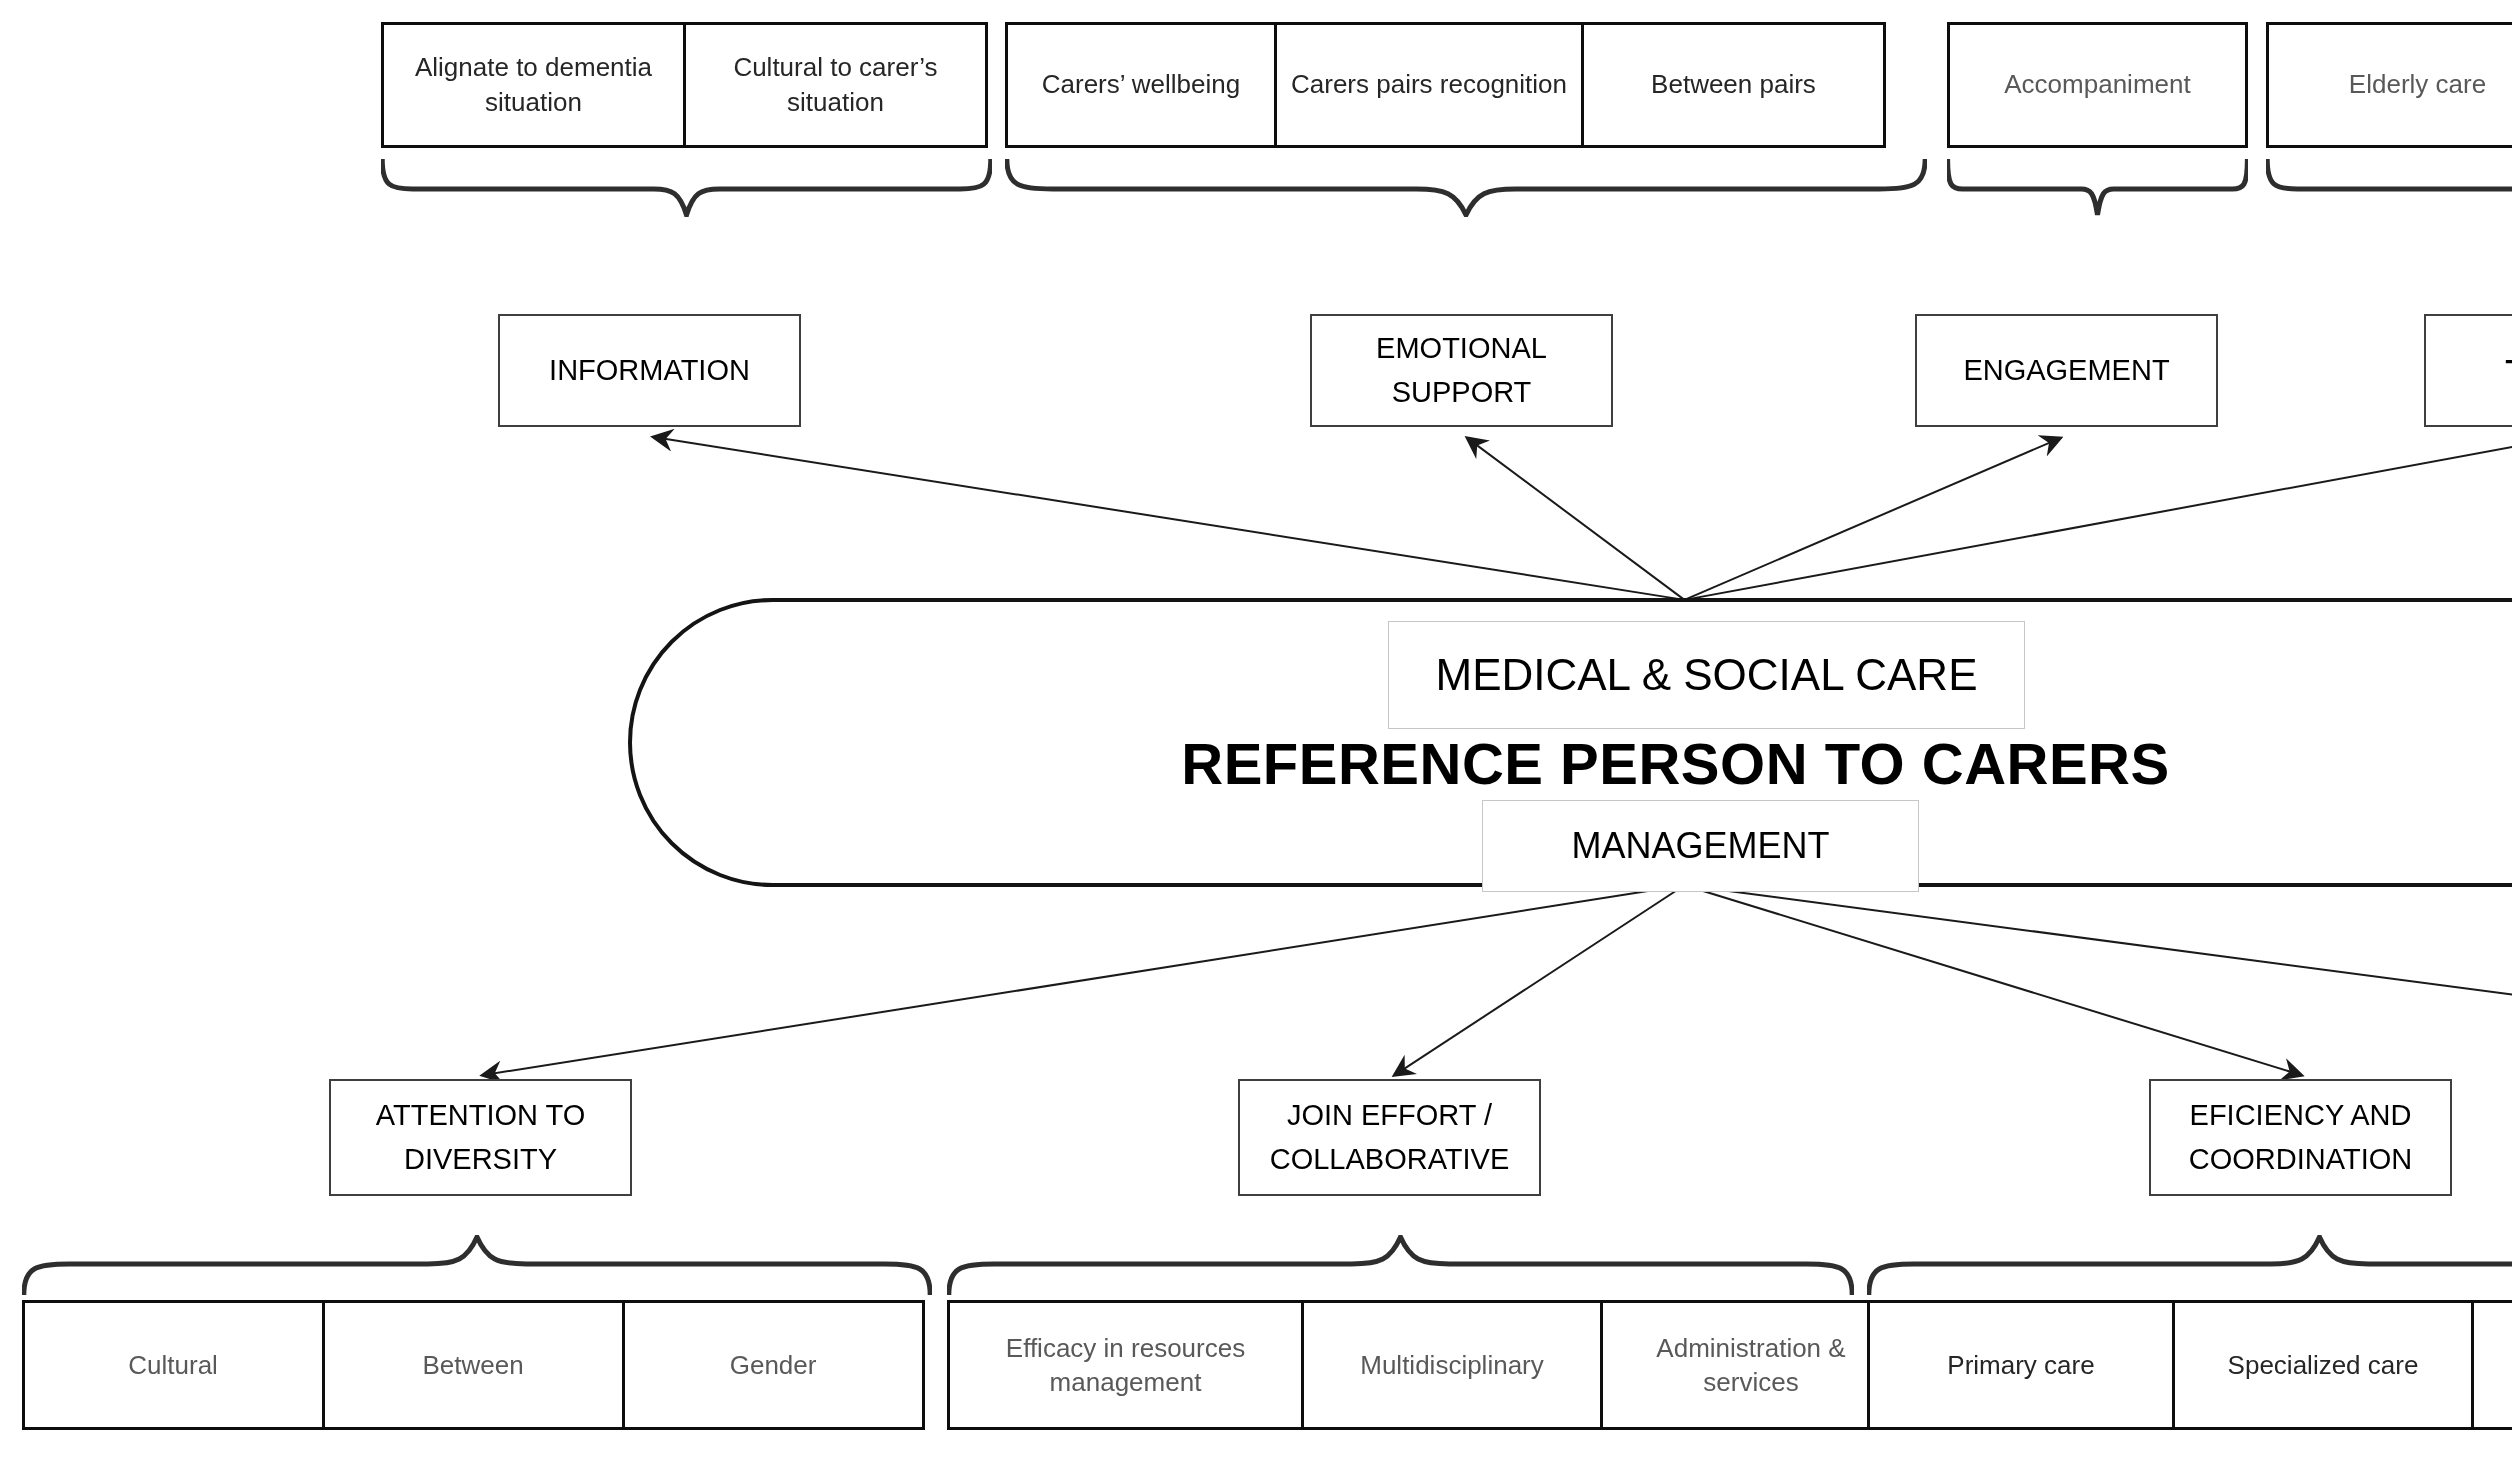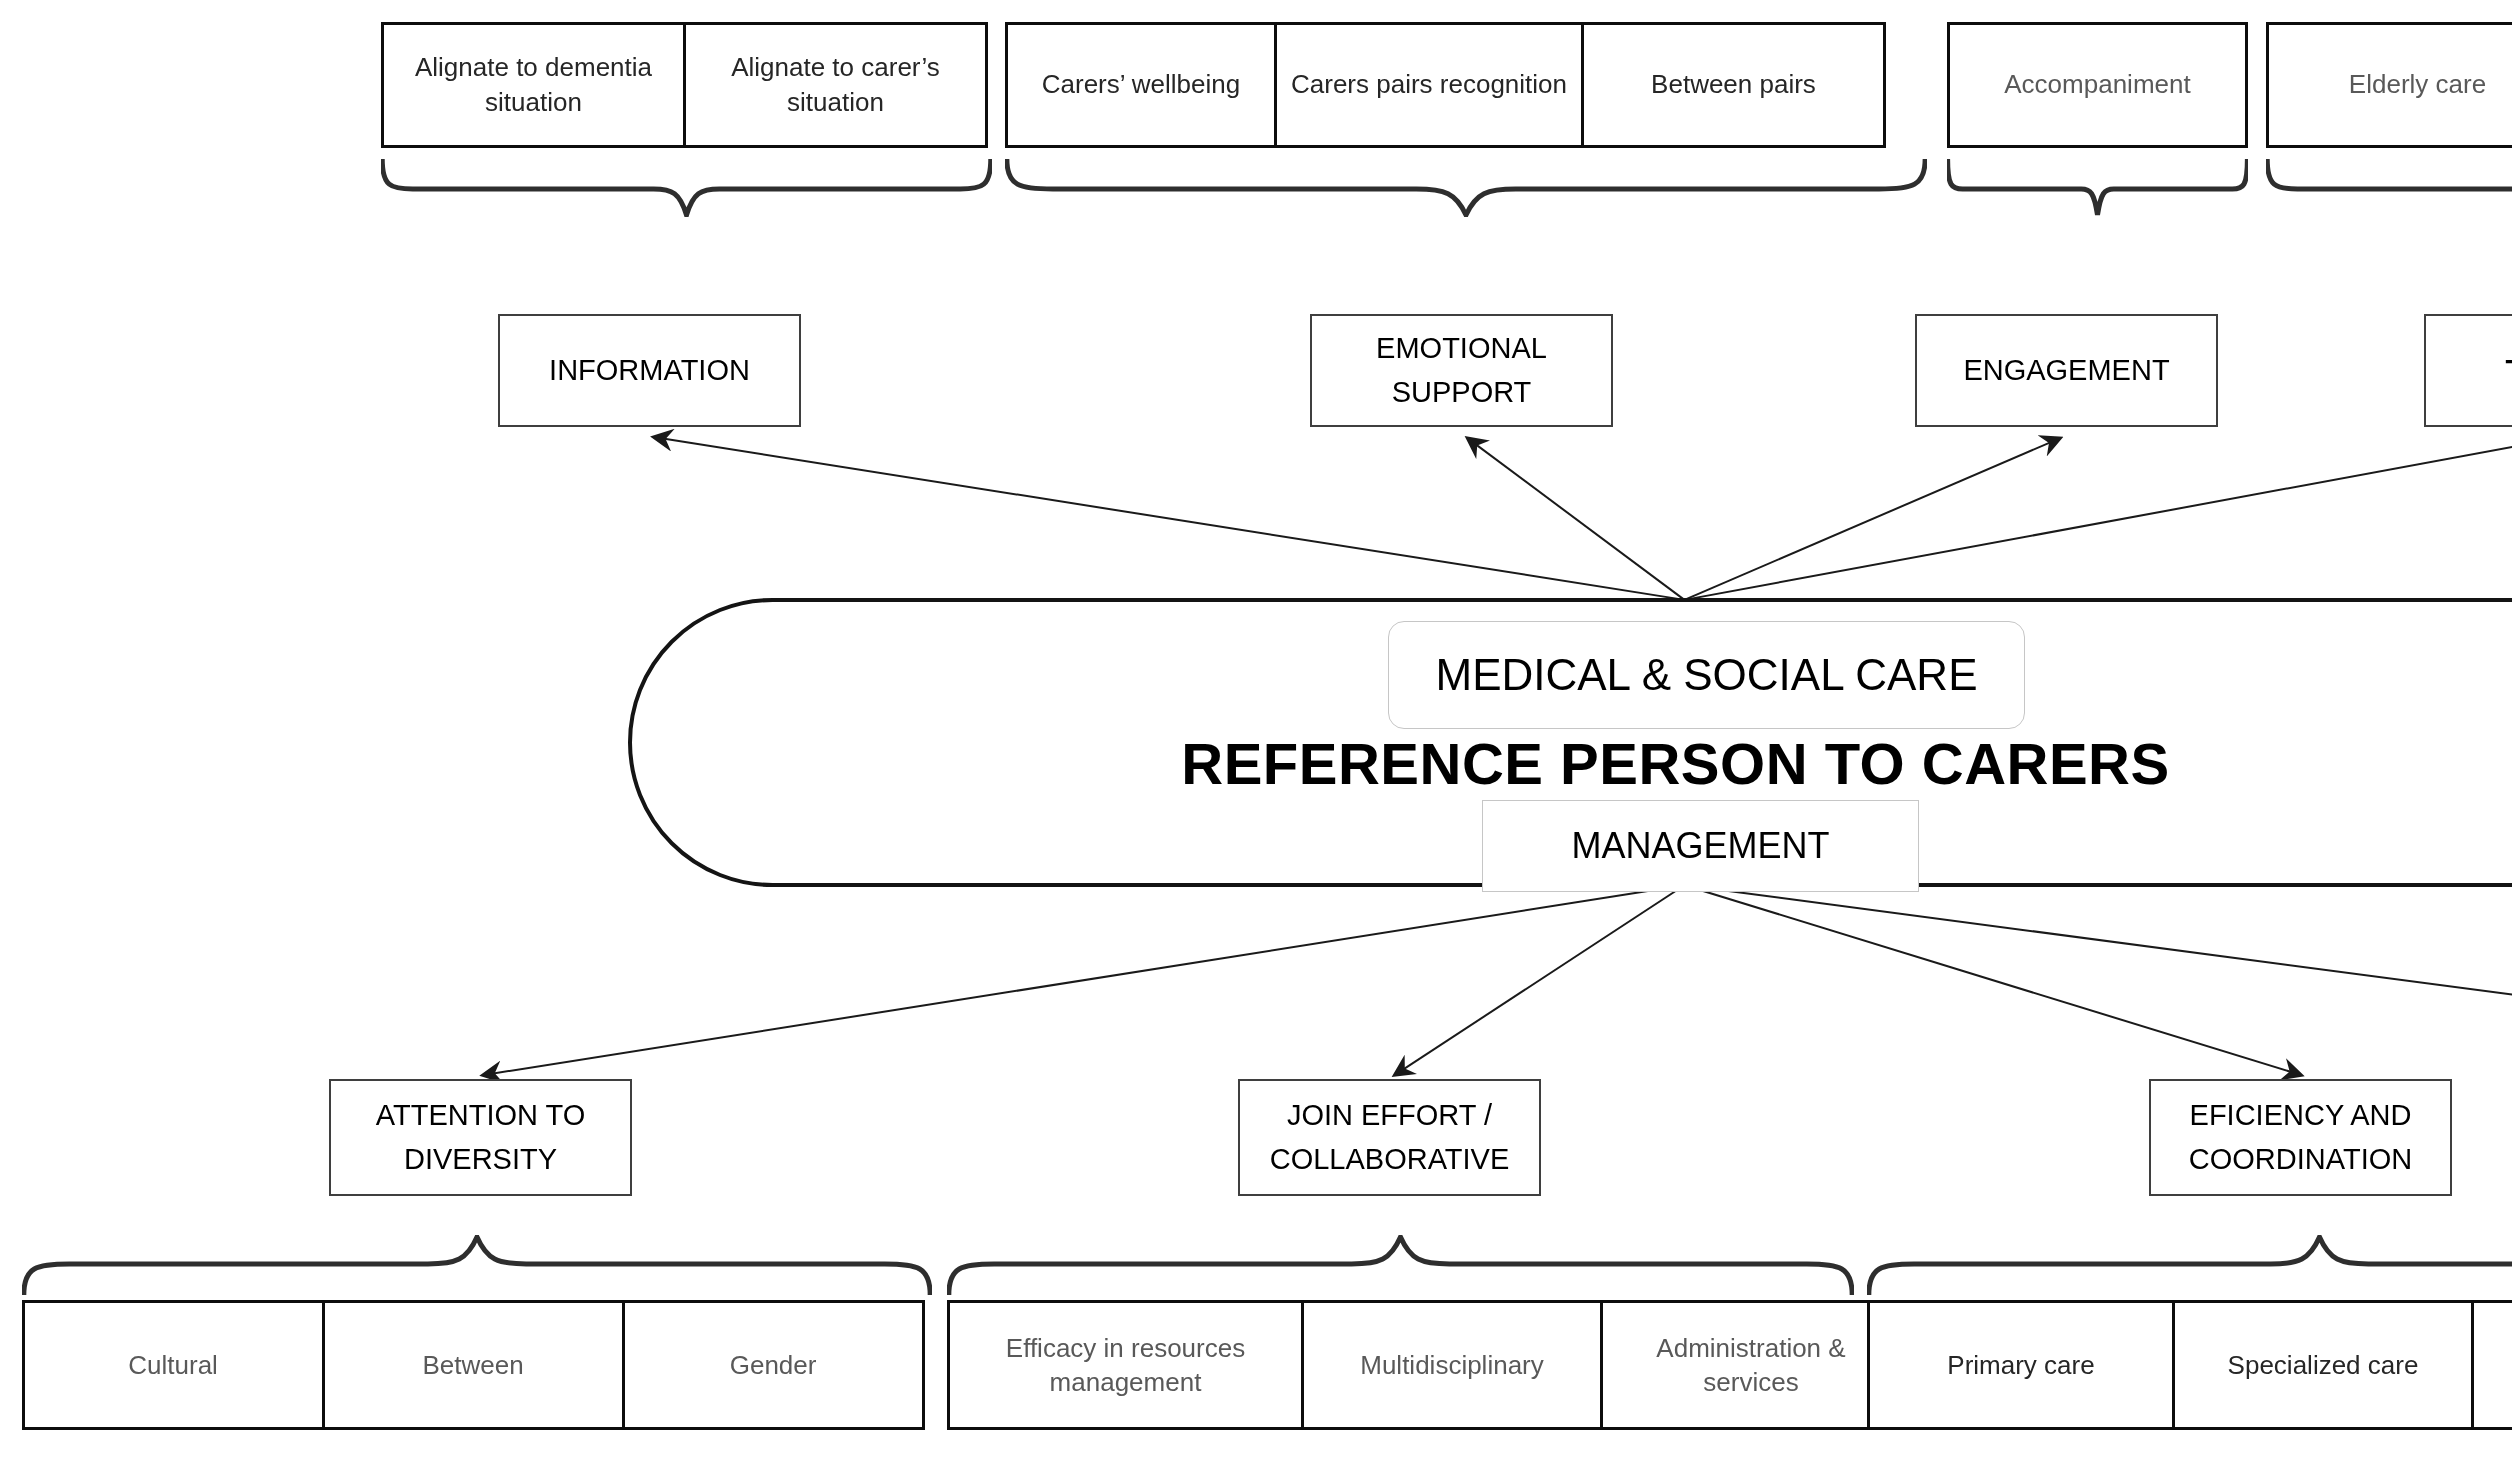--- a/index.html
+++ b/index.html
@@ -53,21 +53,21 @@
   }
   .inner-box{
     position:absolute;z-index:2;
     box-sizing:border-box;
     background:#ffffff;
     border:1.5px solid #c6c6c6;
     display:flex;align-items:center;justify-content:center;
     text-align:center;
     color:#000000;
   }
-  #medical-box{left:1388px;top:621px;width:637px;height:108px;font-size:44px;border-radius:16px;}
+  #medical-box{left:1388px;top:621px;width:637px;height:108px;font-size:44px;}
   #management-box{left:1482px;top:800px;width:437px;height:92px;font-size:36px;}
   #reference-title{
     position:absolute;z-index:2;
     left:628px;top:729px;width:2095px;height:70px;
     line-height:70px;text-align:center;
     font-size:58px;font-weight:bold;color:#000000;
     letter-spacing:0.5px;
   }
 </style>
 </head>
@@ -91,21 +91,21 @@
       <line x1="3352" y1="1762" x2="4580" y2="2140" marker-end="url(#ah)"></line>
       <line x1="3352" y1="1762" x2="6215" y2="2140" marker-end="url(#ah)"></line>
     </g>
   </svg>
 
   <div class="group" style="left:381px;top:21.6px;height:126px">
     <div class="cell" style="width:305px">
         <span>Alignate to dementia situation</span>
       </div>
     <div class="cell" style="width:305px">
-        <span>Alignate to carer’s situation</span>
+        <span>Cultural to carer’s situation</span>
       </div>
   </div>
 
   <div class="group" style="left:1005px;top:21.6px;height:126px">
     <div class="cell" style="width:272px">
         <span>Carers’ wellbeing</span>
       </div>
     <div class="cell" style="width:310px">
         <span>Carers pairs recognition</span>
       </div>

